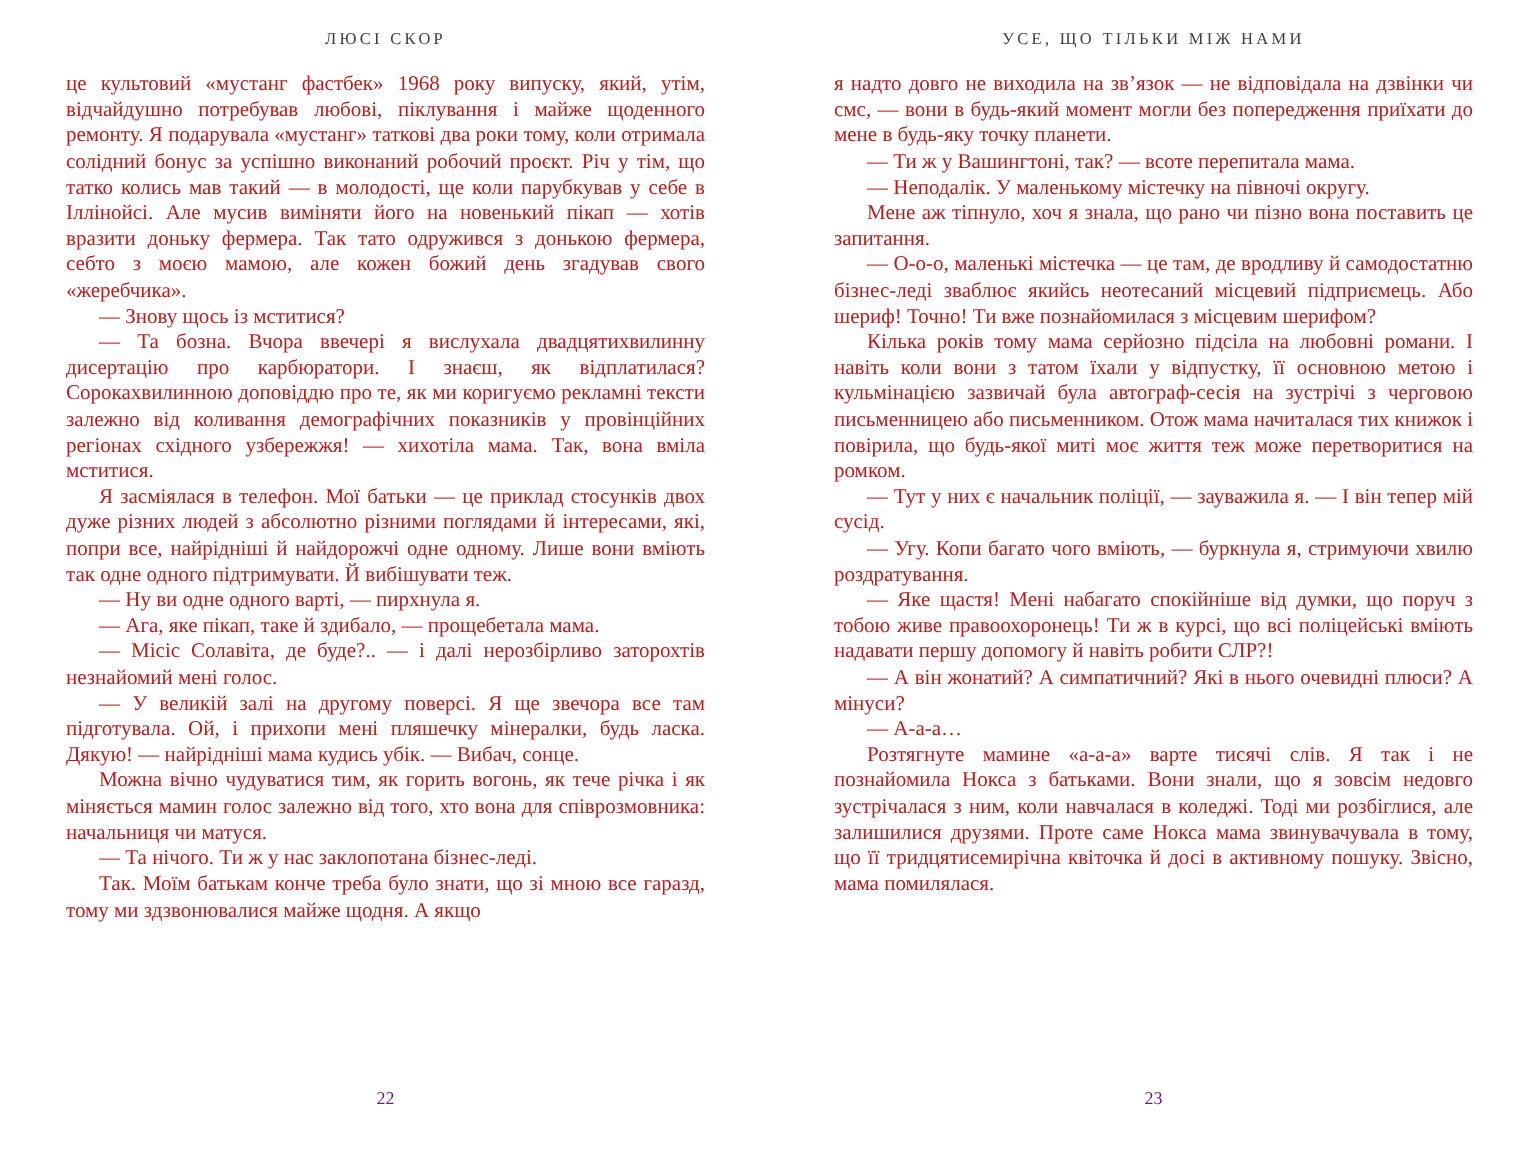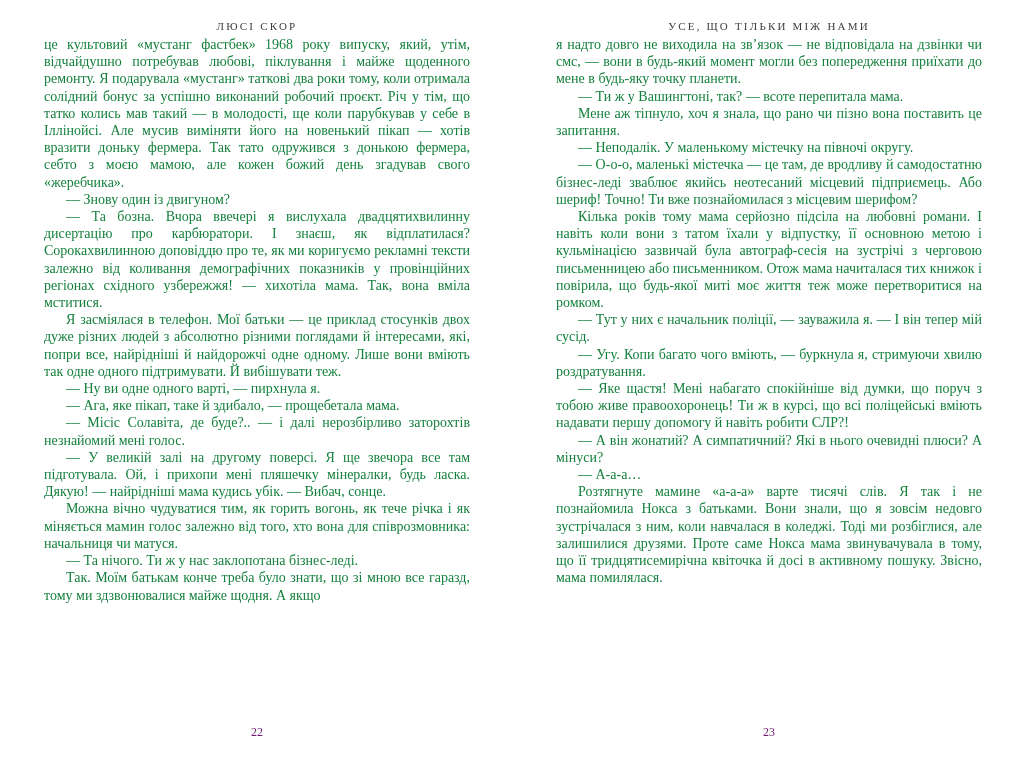--- a/index.html
+++ b/index.html
@@ -25,26 +25,26 @@
     background: #ffffff;
   }
   .running-head {
     text-align: center;
     font-size: 11px;
     letter-spacing: 2.2px;
     color: #3d3d3d;
     flex: 0 0 auto;
   }
   .text-block {
-    margin-top: 4px;
+    margin-top: 16px;
     font-size: 14px;
     line-height: 17.2px;
     text-align: justify;
     hyphens: auto;
-    color: #15803d;
+    color: #b91c1c;
   }
   .text-block p {
     text-indent: 22px;
   }
   .text-block p:first-child {
     text-indent: 0;
   }
   .folio {
     margin-top: auto;
     text-align: center;
@@ -55,41 +55,41 @@
 </style>
 </head>
 <body>
 
 <div class="spread">
 
   <div class="page">
     <div class="running-head">ЛЮСІ СКОР</div>
     <div class="text-block">
         <p>це культовий «мустанг фастбек» 1968 року випуску, який, утім, відчайдушно потребував любові, піклування і майже щоденного ремонту. Я подарувала «мустанг» таткові два роки тому, коли отримала солідний бонус за успішно виконаний робочий проєкт. Річ у тім, що татко колись мав такий — в молодості, ще коли парубкував у себе в Іллінойсі. Але мусив виміняти його на новенький пікап — хотів вразити доньку фермера. Так тато одружився з донькою фермера, себто з моєю мамою, але кожен божий день згадував свого «жеребчика».</p>
-        <p>— Знову один із двигуном?</p>
+        <p>— Знову щось із мститися?</p>
         <p>— Та бозна. Вчора ввечері я вислухала двадцятихвилинну дисертацію про карбюратори. І знаєш, як відплатилася? Сорокахвилинною доповіддю про те, як ми коригуємо рекламні тексти залежно від коливання демографічних показників у провінційних регіонах східного узбережжя! — хихотіла мама. Так, вона вміла мститися.</p>
         <p>Я засміялася в телефон. Мої батьки — це приклад стосунків двох дуже різних людей з абсолютно різними поглядами й інтересами, які, попри все, найрідніші й найдорожчі одне одному. Лише вони вміють так одне одного підтримувати. Й вибішувати теж.</p>
         <p>— Ну ви одне одного варті, — пирхнула я.</p>
         <p>— Ага, яке пікап, таке й здибало, — прощебетала мама.</p>
         <p>— Місіс Солавіта, де буде?.. — і далі нерозбірливо заторохтів незнайомий мені голос.</p>
         <p>— У великій залі на другому поверсі. Я ще звечора все там підготувала. Ой, і прихопи мені пляшечку мінералки, будь ласка. Дякую! — найрідніші мама кудись убік. — Вибач, сонце.</p>
         <p>Можна вічно чудуватися тим, як горить вогонь, як тече річка і як міняється мамин голос залежно від того, хто вона для співрозмовника: начальниця чи матуся.</p>
         <p>— Та нічого. Ти ж у нас заклопотана бізнес-леді.</p>
         <p>Так. Моїм батькам конче треба було знати, що зі мною все гаразд, тому ми здзвонювалися майже щодня. А якщо</p>
       </div>
     <div class="folio">22</div>
   </div>
 
   <div class="page">
     <div class="running-head">УСЕ, ЩО ТІЛЬКИ МІЖ НАМИ</div>
     <div class="text-block">
         <p>я надто довго не виходила на зв’язок — не відповідала на дзвінки чи смс, — вони в будь-який момент могли без попередження приїхати до мене в будь-яку точку планети.</p>
         <p>— Ти ж у Вашингтоні, так? — всоте перепитала мама.</p>
+        <p>— Неподалік. У маленькому містечку на півночі округу.</p>
         <p>Мене аж тіпнуло, хоч я знала, що рано чи пізно вона поставить це запитання.</p>
-        <p>— Неподалік. У маленькому містечку на півночі округу.</p>
         <p>— О-о-о, маленькі містечка — це там, де вродливу й самодостатню бізнес-леді зваблює якийсь неотесаний місцевий підприємець. Або шериф! Точно! Ти вже познайомилася з місцевим шерифом?</p>
         <p>Кілька років тому мама серйозно підсіла на любовні романи. І навіть коли вони з татом їхали у відпустку, її основною метою і кульмінацією зазвичай була автограф-сесія на зустрічі з черговою письменницею або письменником. Отож мама начиталася тих книжок і повірила, що будь-якої миті моє життя теж може перетворитися на ромком.</p>
         <p>— Тут у них є начальник поліції, — зауважила я. — І він тепер мій сусід.</p>
         <p>— Угу. Копи багато чого вміють, — буркнула я, стримуючи хвилю роздратування.</p>
         <p>— Яке щастя! Мені набагато спокійніше від думки, що поруч з тобою живе правоохоронець! Ти ж в курсі, що всі поліцейські вміють надавати першу допомогу й навіть робити СЛР?!</p>
         <p>— А він жонатий? А симпатичний? Які в нього очевидні плюси? А мінуси?</p>
         <p>— А-а-а…</p>
         <p>Розтягнуте мамине «а-а-а» варте тисячі слів. Я так і не познайомила Нокса з батьками. Вони знали, що я зовсім недовго зустрічалася з ним, коли навчалася в коледжі. Тоді ми розбіглися, але залишилися друзями. Проте саме Нокса мама звинувачувала в тому, що її тридцятисемирічна квіточка й досі в активному пошуку. Звісно, мама помилялася.</p>
       </div>
     <div class="folio">23</div>

